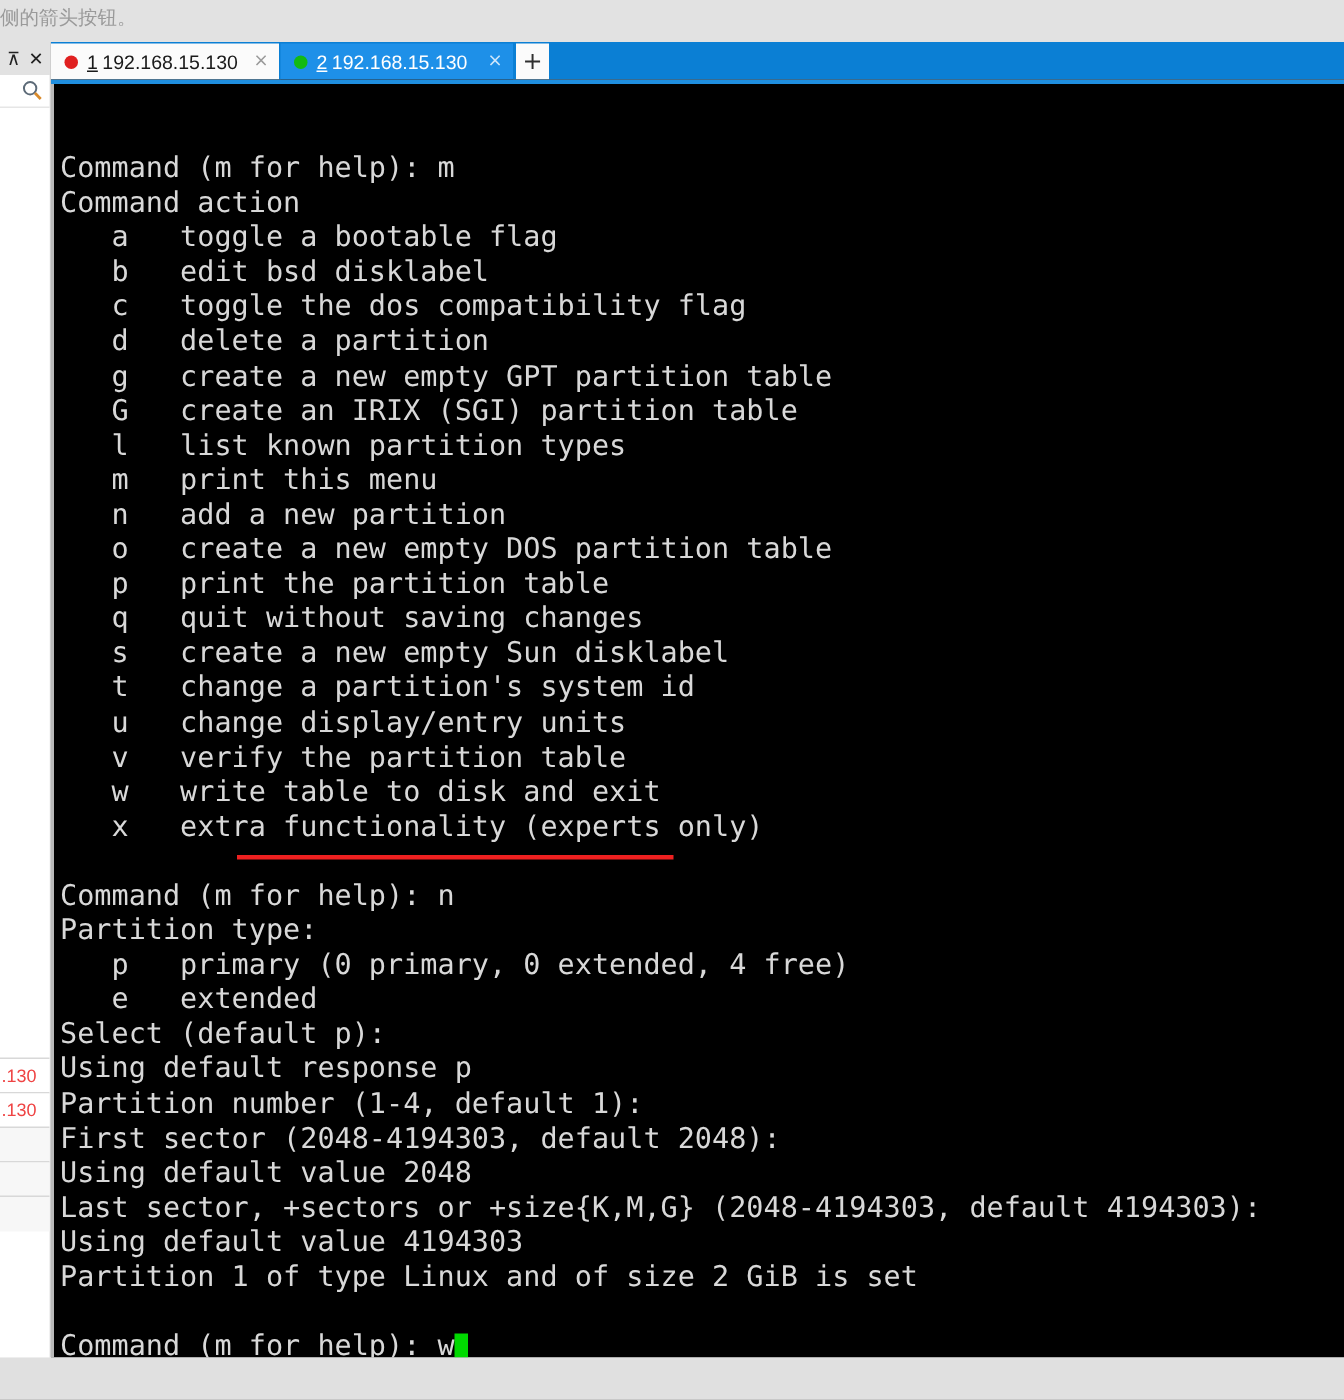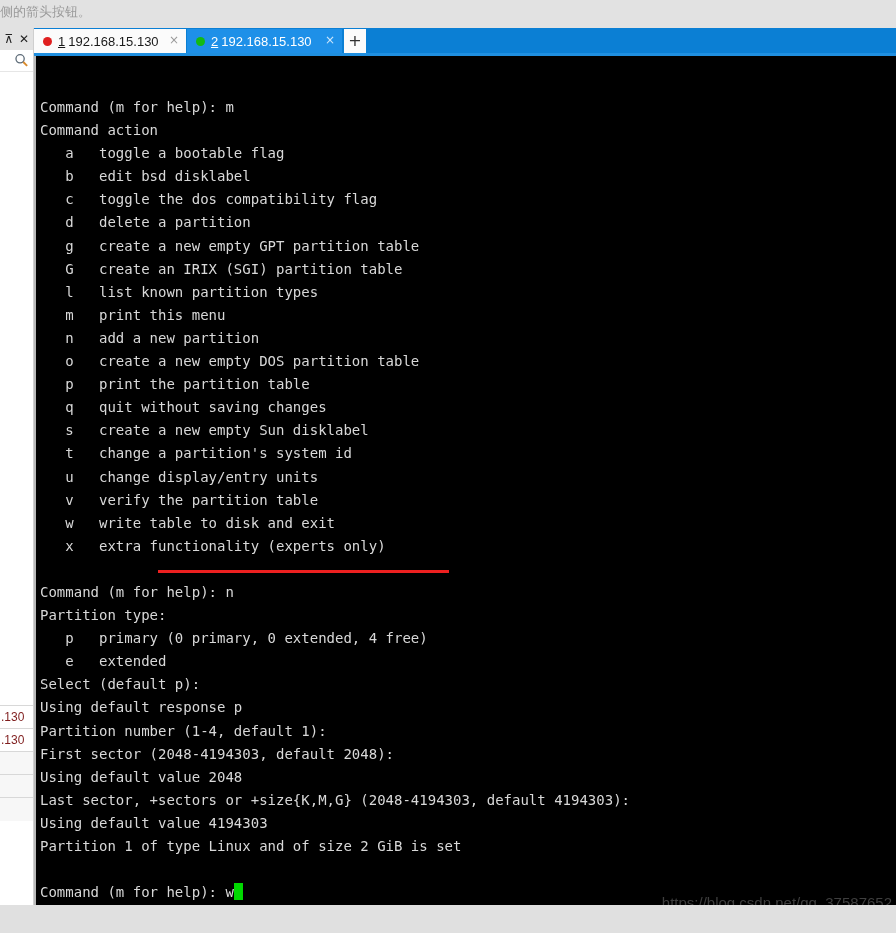--- a/index.html
+++ b/index.html
@@ -91,21 +91,21 @@
   .dock-blank {
     height: 634px;
     background: #ffffff;
     border-bottom: 1px solid #d8d8d8;
     box-sizing: border-box;
   }
   .dock-item {
     height: 23px;
     line-height: 23px;
     font-size: 12px;
-    color: #7f1d1d;
+    color: #ef4444;
     background: #ffffff;
     border-bottom: 1px solid #d8d8d8;
     box-sizing: border-box;
     overflow: hidden;
     white-space: nowrap;
     padding-left: 1px;
     font-family: "Liberation Sans", sans-serif;
   }
   .dock-item-empty {
     height: 23px;
@@ -196,21 +196,21 @@
   #term-scrollbar {
     position: absolute;
     left: 0; top: 3px;
     width: 2px; height: 849px;
     background: #b9b9b9;
   }
   #term-text {
     position: absolute;
     left: 6px; top: 29px;
     font-family: "DejaVu Sans Mono", "Liberation Mono", monospace;
-    font-size: 14px;
+    font-size: 19px;
     line-height: 23.1px;
     color: #d8d8d8;
     white-space: pre;
     letter-spacing: 0px;
   }
   .cursor {
     display: inline-block;
     width: 9px;
     height: 17px;
     background: #00d900;
@@ -327,16 +327,15 @@
 First sector (2048-4194303, default 2048): 
 Using default value 2048
 Last sector, +sectors or +size{K,M,G} (2048-4194303, default 4194303): 
 Using default value 4194303
 Partition 1 of type Linux and of size 2 GiB is set
 
 Command (m for help): w<span class="cursor" style="background: rgb(0, 217, 0);"></span></pre>
 
   <div class="redline" id="redline-w" style="background: rgb(238, 32, 32);"></div>
 
-  <div id="watermark">https://blog.csdn.net/qq_37587652</div>
 </div>
 
 <div id="bottom-bar"></div>
 
 </body></html>

